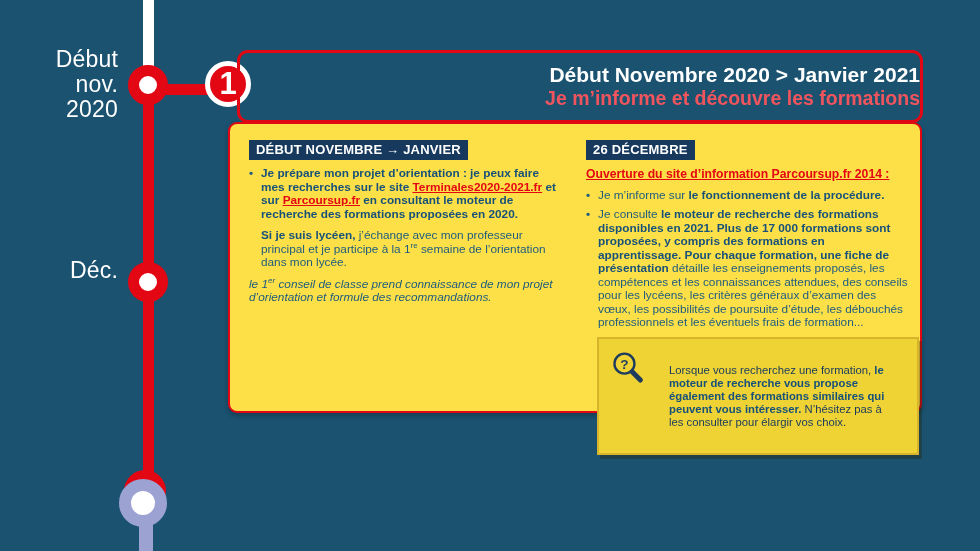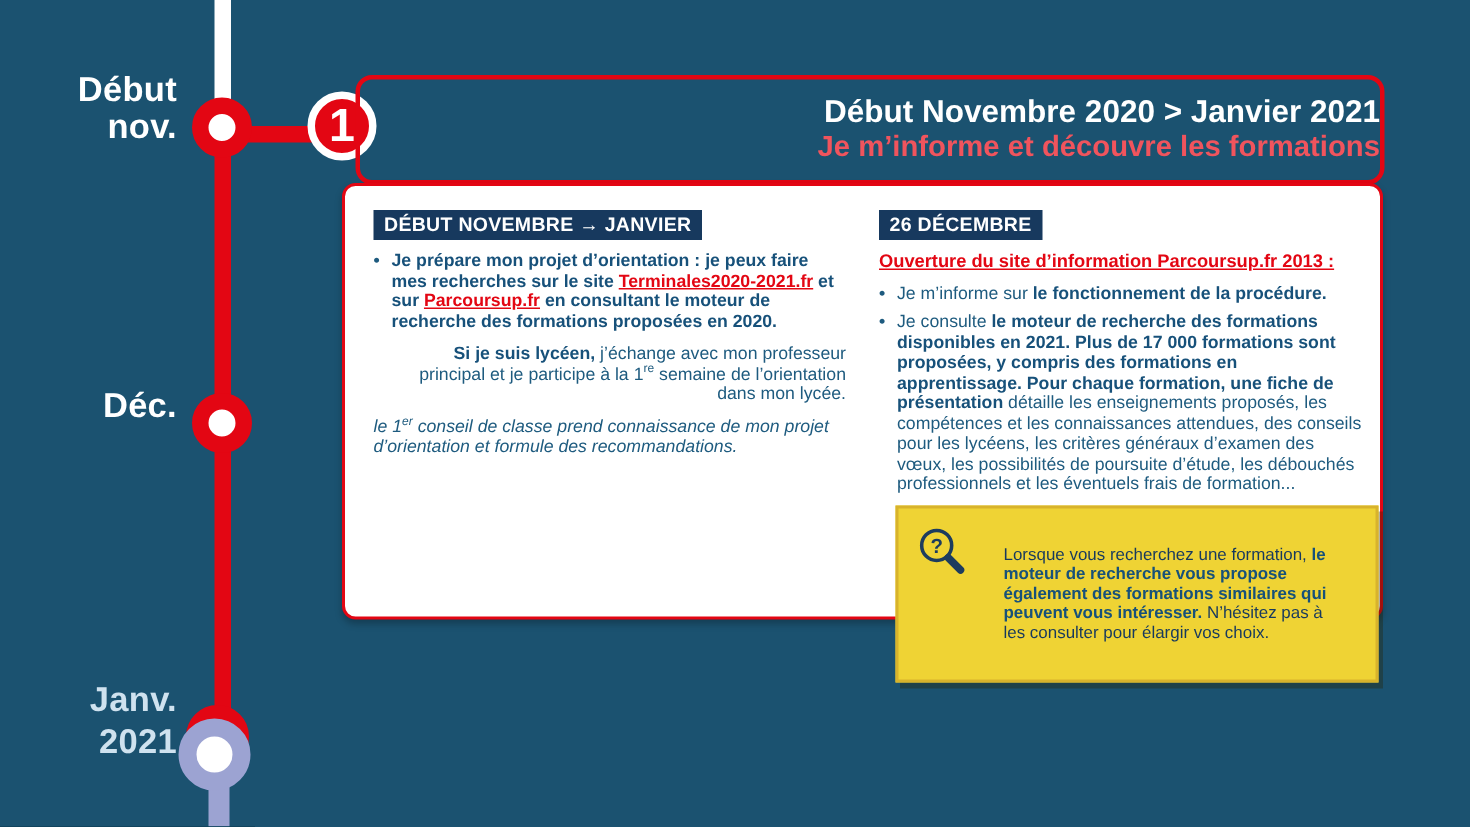--- a/index.html
+++ b/index.html
@@ -24,58 +24,58 @@
   .tl-white{left:143px;top:0;width:11px;height:86px;background:#ffffff;}
   .tl-red{left:143px;top:85px;width:11px;height:403px;background:var(--red);}
   .tl-purple{left:139px;top:505px;width:14px;height:46px;background:var(--lav);}
   .tl-connector{position:absolute;left:148px;top:84px;width:72px;height:11px;background:var(--red);}
   .node{position:absolute;border-radius:50%;background:#fff;}
   .node-nov{left:128px;top:65px;width:40px;height:40px;border:11px solid var(--red);}
   .node-dec{left:128px;top:262px;width:40px;height:40px;border:11px solid var(--red);}
   .node-jan-red{left:124px;top:470px;width:42px;height:42px;border:12px solid var(--red);}
   .node-jan{left:119px;top:479px;width:48px;height:48px;border:12px solid var(--lav);}
   .tl-label{position:absolute;left:0;width:118px;text-align:right;color:#fff;
-    font-weight:bold;font-size:23px;line-height:25px;letter-spacing:.2px;}
+    font-weight:normal;font-size:23px;line-height:25px;letter-spacing:.2px;}
   .label-nov{top:47px;}
   .label-dec{top:258px;}
   .label-jan{top:452px;line-height:28px;color:#CFE2EF;}
   .badge{
     position:absolute;left:205px;top:61px;width:46px;height:46px;border-radius:50%;
     background:var(--red);border:5px solid #fff;color:#fff;font-weight:bold;
     font-size:31px;display:flex;align-items:center;justify-content:center;
   }
   
   .header-box{
     position:absolute;left:237px;top:50px;width:686px;height:73px;
     border:3px solid var(--red);border-radius:11px;
     display:flex;flex-direction:column;align-items:flex-end;justify-content:center;
     text-align:center;
   }
   .h-title{color:#fff;font-weight:bold;font-size:21px;line-height:24px;}
   .h-sub{color:var(--coral);font-weight:bold;font-size:19.5px;line-height:23px;}
   
   .card{
     position:absolute;left:228px;top:122px;width:694px;height:291px;
-    background:#ffffff;border:2px solid var(--red);border-radius:9px;
+    background:#fde047;border:2px solid var(--red);border-radius:9px;
     box-shadow:0 3px 5px rgba(0,0,0,.25);
     padding:16px 16px 10px 19px;
     display:flex;
     color:var(--ink);font-size:11.8px;line-height:13.5px;
   }
   .col-left{width:315px;margin-right:22px;flex:none;}
   .col-right{width:322px;flex:none;}
   .chip{
     display:inline-block;background:var(--navy);color:#fff;font-weight:bold;
     font-size:13px;line-height:15px;padding:2px 7px 3px;letter-spacing:.2px;
     margin-bottom:7px;
   }
   p{margin-bottom:8px;}
   .bullet{position:relative;padding-left:12px;}
   .bullet::before{content:"\2022";position:absolute;left:0;top:0;font-weight:bold;color:var(--ink);}
-  .indent{padding-left:12px;text-align:right;}
+  .indent{padding-left:12px;}
   .mb-lg{margin-bottom:12px;}
   .mb-sm{margin-bottom:3px;}
   .sg-b{font-weight:bold;color:#17517A;}
   .sg-i{font-style:italic;}
   .sg-link{color:var(--red);font-weight:bold;text-decoration:underline;cursor:pointer;}
   sup{font-size:8px;line-height:0;}
   .red-heading{
     color:var(--red);font-weight:bold;font-size:12.2px;text-decoration:underline;
     margin:1px 0 7px;
   }
@@ -102,27 +102,24 @@
   <div class="tl-connector"></div>
 
   <div class="node node-nov"></div>
   <div class="node node-dec"></div>
   <div class="node node-jan-red"></div>
   <div class="node node-jan"></div>
 
   <div class="tl-label label-nov">
     <div>Début</div>
     <div>nov.</div>
+    <div>2020</div>
   </div>
   <div class="tl-label label-dec">
     <div>Déc.</div>
-  </div>
-  <div class="tl-label label-jan">
-    <div>Janv.</div>
-    <div>2021</div>
   </div>
 
   <div class="badge">
     <span>1</span>
   </div>
 
   <div class="header-box">
     <div class="h-title">Début Novembre 2020 &gt; Janvier 2021</div>
     <div class="h-sub">Je m’informe et découvre les formations</div>
   </div>
@@ -131,21 +128,21 @@
 
     <div class="col-left">
       <div class="chip">DÉBUT NOVEMBRE → JANVIER</div>
       <p class="bullet"><span class="sg-b">Je prépare mon projet d’orientation : je peux faire mes recherches sur le site </span><span class="sg-b sg-link">Terminales2020-2021.fr</span><span class="sg-b"> et sur </span><span class="sg-b sg-link">Parcoursup.fr</span><span class="sg-b"> en consultant le moteur de recherche des formations proposées en 2020.</span></p>
       <p class="indent"><span class="sg-b">Si je suis lycéen,</span><span> j’échange avec mon professeur principal et je participe à la 1</span><sup>re</sup><span> semaine de l’orientation dans mon lycée.</span></p>
       <p><span class="sg-i">le 1</span><sup class="sg-i">er</sup><span class="sg-i"> conseil de classe prend connaissance de mon projet d’orientation et formule des recommandations.</span></p>
     </div>
 
     <div class="col-right">
       <div class="chip">26 DÉCEMBRE</div>
-      <p class="red-heading">Ouverture du site d’information Parcoursup.fr 2013 :</p>
+      <p class="red-heading">Ouverture du site d’information Parcoursup.fr 2014 :</p>
       <p class="bullet"><span>Je m’informe sur </span><span class="sg-b">le fonctionnement de la procédure.</span></p>
       <p class="bullet"><span>Je consulte </span><span class="sg-b">le moteur de recherche des formations disponibles en 2021. Plus de 17 000 formations sont proposées, y compris des formations en apprentissage. Pour chaque formation, une fiche de présentation </span><span>détaille les enseignements proposés, les compétences et les connaissances attendues, des conseils pour les lycéens, les critères généraux d’examen des vœux, les possibilités de poursuite d’étude, les débouchés professionnels et les éventuels frais de formation...</span></p>
 
       <div class="note">
         <div class="note-icon">
           <svg viewBox="0 0 44 44" width="40" height="40" aria-hidden="true">
             <circle cx="17" cy="15" r="11" fill="none" stroke="#1d3c5e" stroke-width="2.6"></circle>
             <text x="17" y="20.5" text-anchor="middle" font-size="15" font-weight="bold" fill="#1d3c5e">?</text>
             <path d="M25.5 24 L34.5 33" stroke="#1d3c5e" stroke-width="5.5" stroke-linecap="round"></path>
           </svg>

